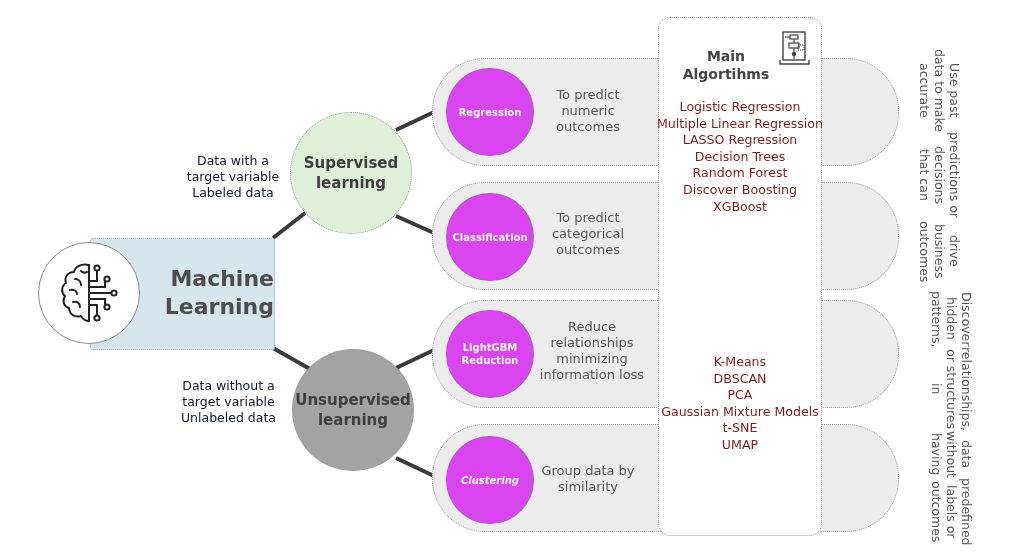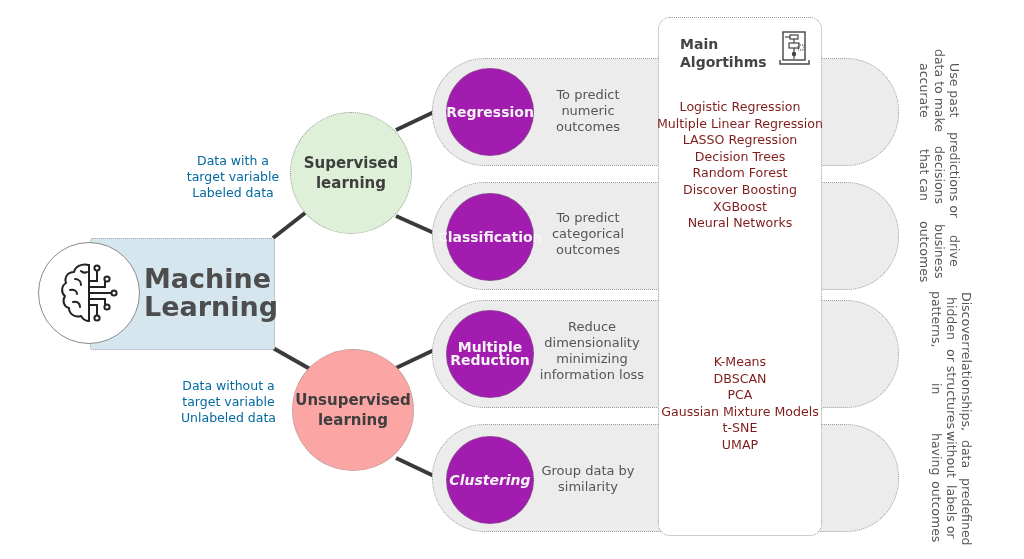--- a/index.html
+++ b/index.html
@@ -4,35 +4,35 @@
 <style>
   html, body { margin:0; padding:0; background:#ffffff; }
   body { width:1024px; height:559px; position:relative; overflow:hidden;
          font-family:"DejaVu Sans", "Liberation Sans", sans-serif; color:#555; }
   .abs { position:absolute; }
   svg.connectors { position:absolute; left:0; top:0; }
   .ml-box { left:90px; top:238px; width:183px; height:110px; background:#d6e6ef;
             border:1px dotted #aaa; border-radius:3px; }
   .ml-circle { left:38px; top:242px; width:100px; height:100px; border-radius:50%;
                background:#fff; border:1.5px solid #8a8a8a; display:flex; align-items:center; justify-content:center; }
-  .ml-title { left:144px; top:265px; width:130px; text-align:left; font-weight:bold;
-              font-size:27px; line-height:28px; color:#4d4d4d; }
-  .side-note { font-size:12.5px; line-height:16px; color:#0369a1; text-align:center; }
+  .ml-title { left:144px; top:265px; width:130px; text-align:right; font-weight:bold;
+              font-size:22px; line-height:28px; color:#4d4d4d; }
+  .side-note { font-size:12.5px; line-height:16px; color:#0f172a; text-align:center; }
   .cat-circle { width:120px; height:120px; border-radius:50%; border:1px dotted #999;
                 display:flex; align-items:center; justify-content:center; flex-direction:column;
                 font-weight:bold; font-size:15px; line-height:20px; color:#3e3e3e; text-align:center; }
   .pill { height:106px; background:#ececec; border:1px dotted #a0a0a0; border-right:none;
           border-radius:53px 0 0 53px; width:264px; }
-  .sub-circle { width:86px; height:86px; border-radius:50%; background:#a21caf;
+  .sub-circle { width:86px; height:86px; border-radius:50%; background:#d946ef;
                 border:1px dotted #777; display:flex; align-items:center; justify-content:center;
-                color:#f4f4f4; font-weight:bold; font-size:14px; line-height:13px; text-align:center; }
+                color:#f4f4f4; font-weight:bold; font-size:10px; line-height:13px; text-align:center; }
   .pill-desc { font-size:13px; line-height:16px; color:#555; text-align:center; width:110px; }
   .algo-panel { left:658px; top:17px; width:162px; height:517px; background:#fff;
                 border:1px dotted #999; border-radius:12px; }
-  .algo-title { left:680px; top:35px; width:92px; font-weight:bold;
+  .algo-title { left:680px; top:47px; width:92px; text-align:center; font-weight:bold;
                 font-size:14px; line-height:18px; color:#444; }
   .algo-list { width:200px; text-align:center; font-size:12.6px; line-height:16.6px; color:#7f1d1d; }
   .half { width:78px; height:106px; background:#ececec; border:1px dotted #a0a0a0; border-left:none;
           border-radius:0 53px 53px 0; }
   .vert-text { font-size:12.5px; line-height:15px; color:#555; text-align:center;
                writing-mode:vertical-rl; }
 </style>
 </head>
 <body>
 
@@ -76,21 +76,20 @@
 </div>
 
 <div class="abs algo-list" style="left:640px; top:99px;">
   <div>Logistic Regression</div>
   <div>Multiple Linear Regression</div>
   <div>LASSO Regression</div>
   <div>Decision Trees</div>
   <div>Random Forest</div>
   <div>Discover Boosting</div>
   <div>XGBoost</div>
-  <div>Neural Networks</div>
 </div>
 
 <div class="abs algo-list" style="left:640px; top:354px;">
   <div>K-Means</div>
   <div>DBSCAN</div>
   <div>PCA</div>
   <div>Gaussian Mixture Models</div>
   <div>t-SNE</div>
   <div>UMAP</div>
 </div>
@@ -135,21 +134,21 @@
 <div class="abs cat-circle" style="left:290px; top:112px; background:#dff0d8;">
   <div>Supervised</div>
   <div>learning</div>
 </div>
 
 <div class="abs side-note" style="left:166px; top:378px; width:125px;">
   <div>Data without a</div>
   <div>target variable</div>
   <div>Unlabeled data</div>
 </div>
-<div class="abs cat-circle" style="left:292px; top:349px; background:#fca5a5;text-align:center;">
+<div class="abs cat-circle" style="left:292px; top:349px; background:#a3a3a3;text-align:center;">
   <div>Unsupervised</div>
   <div>learning</div>
 </div>
 
 <div class="abs sub-circle" style="left:446px; top:68px;">
   <div>Regression</div>
 </div>
 <div class="abs pill-desc" style="left:533px; top:87px;">
   <div>To predict</div>
   <div>numeric</div>
@@ -160,27 +159,27 @@
   <div>Classification</div>
 </div>
 <div class="abs pill-desc" style="left:533px; top:210px;">
   <div>To predict</div>
   <div>categorical</div>
   <div>outcomes</div>
 </div>
 
 <div class="abs sub-circle" style="left:446px; top:310px;">
   <div>
-    <div>Multiple</div>
+    <div>LightGBM</div>
     <div>Reduction</div>
   </div>
 </div>
 <div class="abs pill-desc" style="left:533px; top:319px; width:118px;">
   <div>Reduce</div>
-  <div>dimensionality</div>
+  <div>relationships</div>
   <div>minimizing</div>
   <div>information loss</div>
 </div>
 
 <div class="abs sub-circle" style="left:446px; top:436px;font-style:italic;">
   <div>Clustering</div>
 </div>
 <div class="abs pill-desc" style="left:533px; top:463px;">
   <div>Group data by</div>
   <div>similarity</div>

